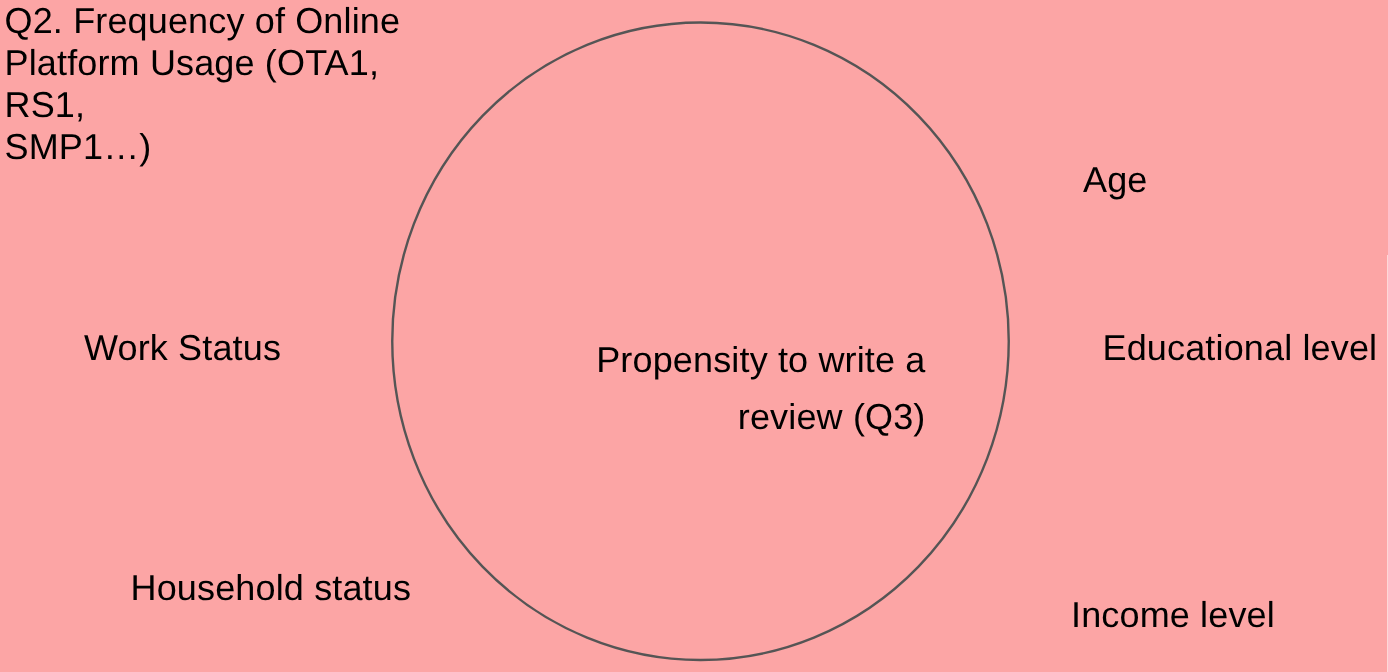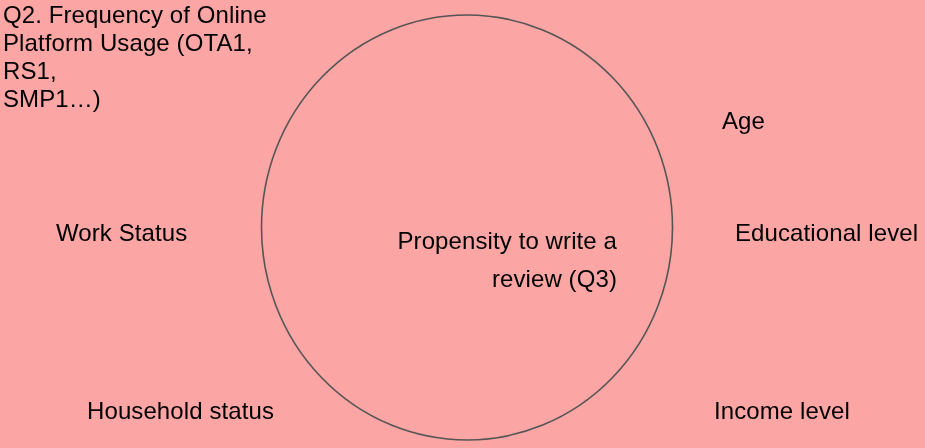--- a/index.html
+++ b/index.html
@@ -72,21 +72,21 @@
     margin-left: 28px;
   }
   
   #label-work-status {
     left: 56px;
     top: 219px;
     text-align: left;
   }
   #label-household {
     left: 87px;
-    top: 397px;
+    top: 379px;
     text-align: left;
   }
 </style>
 </head>
 <body>
 
 <div id="canvas">
 
   <svg class="circle-layer" viewBox="0 0 925 448" xmlns="http://www.w3.org/2000/svg">
     <ellipse cx="467" cy="227.5" rx="205.5" ry="212.5" fill="none" stroke="#555555" stroke-width="1.6"></ellipse>

